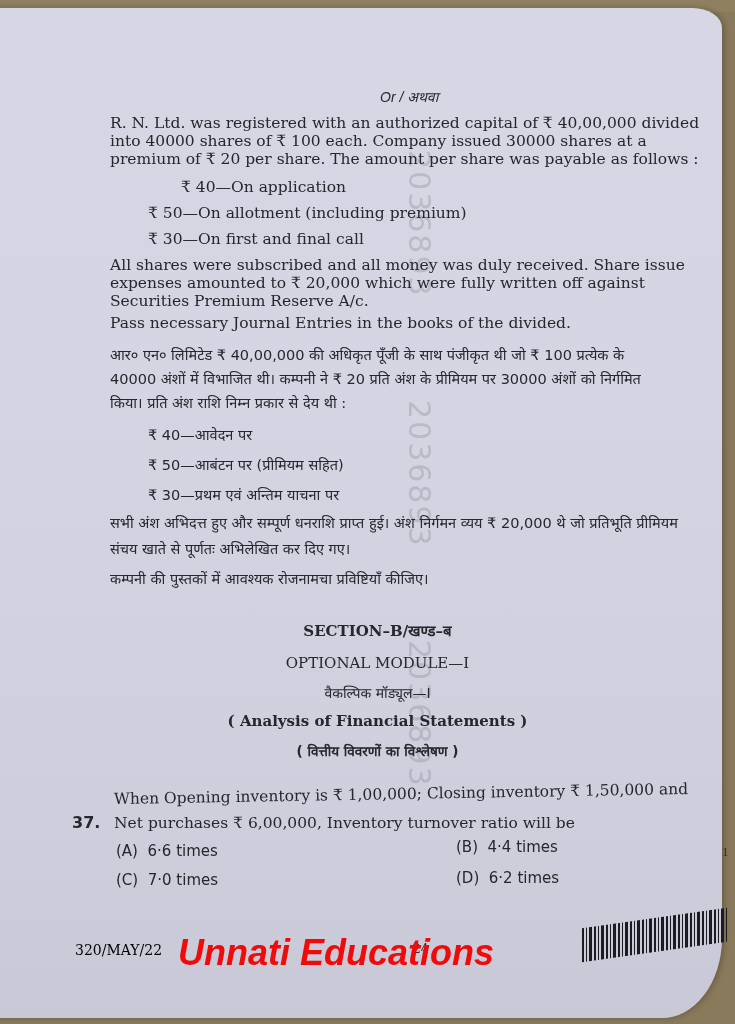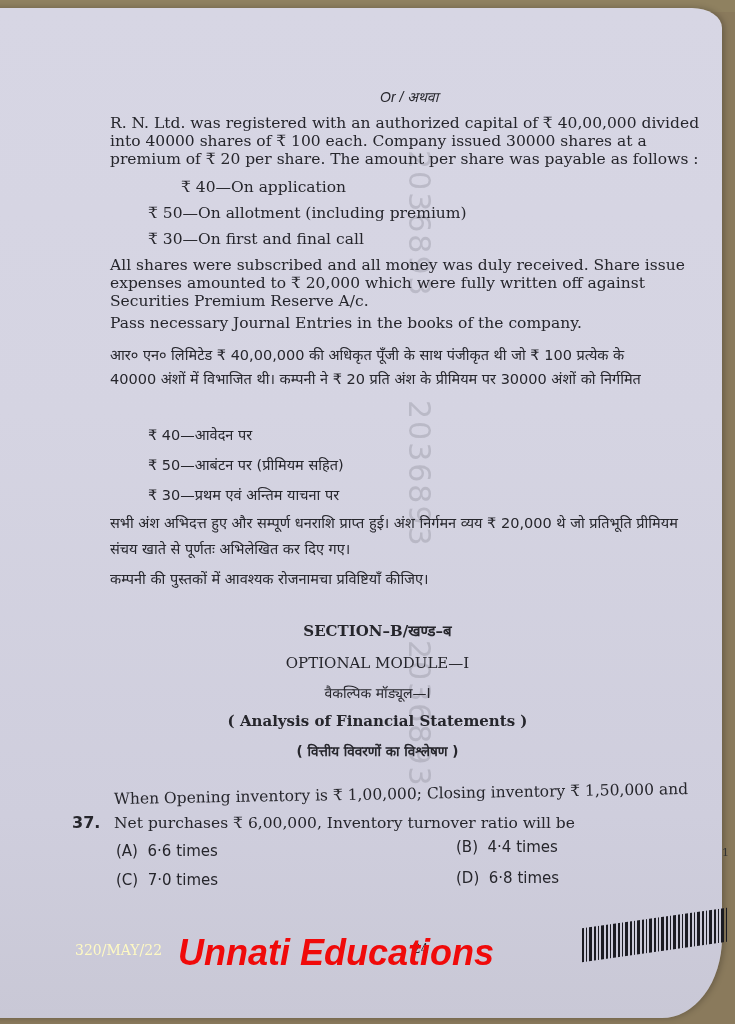--- a/index.html
+++ b/index.html
@@ -24,21 +24,21 @@
     .indent { left: 148px; }
     .hi { font-family: "DejaVu Sans", sans-serif; font-size: 14.5px; }
     .center { left: 0; width: 735px; text-align: center; }
     .bold { font-weight: bold; }
     .qnum { left: 72px; font-family: "DejaVu Sans", sans-serif; font-weight: bold; font-size: 16px; margin-top: 20px; }
     .opt { font-family: "DejaVu Sans", sans-serif; font-size: 15px; }
     .wm-vert {
       position: absolute; left: 402px; font-family: "DejaVu Sans", sans-serif; font-size: 30px;
       color: rgba(120,120,130,0.28); writing-mode: vertical-rl; letter-spacing: 2px;
     }
-    .footer { position:absolute; left: 75px; top: 942px; font-size: 14px; color:#fef9c3; }
+    .footer { position:absolute; left: 75px; top: 942px; font-size: 14px; color:#000000; }
     .pagenum { position:absolute; left: 413px; top: 942px; font-size: 12px; color:#2a2a30; }
     .barcode { position:absolute; left: 582px; top: 918px; width: 145px; height: 34px;
       background: repeating-linear-gradient(90deg, #1b1b22 0 2px, transparent 2px 4px, #1b1b22 4px 5px, transparent 5px 7px, #1b1b22 7px 10px, transparent 10px 12px);
       transform: skewY(-8deg);
     }
     .brand { position:absolute; font-family: "Liberation Sans", sans-serif; font-weight: bold; color: #f00a0a; white-space: nowrap; font-style: italic; }
     .brand1 { left: 178px; top: 932px; font-size: 36px; }
     .brand2 { left: 96px; top: 978px; font-size: 38px; }
     .sidemark { position:absolute; left: 722px; top: 846px; font-size: 11px; color:#333; }
   </style>
@@ -59,24 +59,25 @@
   <div class="txt para" style="top:132px;">into 40000 shares of ₹ 100 each. Company issued 30000 shares at a</div>
   <div class="txt para" style="top:150px;">premium of ₹ 20 per share. The amount per share was payable as follows :</div>
 
   <div class="txt para indent" style="top:178px;margin-left:33px;">₹ 40—On application</div>
   <div class="txt para indent" style="top:204px;">₹ 50—On allotment (including premium)</div>
   <div class="txt para indent" style="top:230px;">₹ 30—On first and final call</div>
 
   <div class="txt para" style="top:256px;">All shares were subscribed and all money was duly received. Share issue</div>
   <div class="txt para" style="top:274px;">expenses amounted to ₹ 20,000 which were fully written off against</div>
   <div class="txt para" style="top:292px;">Securities Premium Reserve A/c.</div>
-  <div class="txt para" style="top:314px;">Pass necessary Journal Entries in the books of the company.</div>
+  <div class="txt para" style="top:314px;">Pass necessary Journal Entries in the books of the divided.</div>
 
   <div class="txt para hi" style="top:346px;">आर० एन० लिमिटेड ₹ 40,00,000 की अधिकृत पूँजी के साथ पंजीकृत थी जो ₹ 100 प्रत्येक के</div>
   <div class="txt para hi" style="top:370px;">40000 अंशों में विभाजित थी। कम्पनी ने ₹ 20 प्रति अंश के प्रीमियम पर 30000 अंशों को निर्गमित</div>
+  <div class="txt para hi" style="top:394px;">किया। प्रति अंश राशि निम्न प्रकार से देय थी :</div>
 
   <div class="txt para indent hi" style="top:426px;">₹ 40—आवेदन पर</div>
   <div class="txt para indent hi" style="top:456px;">₹ 50—आबंटन पर (प्रीमियम सहित)</div>
   <div class="txt para indent hi" style="top:486px;">₹ 30—प्रथम एवं अन्तिम याचना पर</div>
 
   <div class="txt para hi" style="top:514px;">सभी अंश अभिदत्त हुए और सम्पूर्ण धनराशि प्राप्त हुई। अंश निर्गमन व्यय ₹ 20,000 थे जो प्रतिभूति प्रीमियम</div>
   <div class="txt para hi" style="top:570px;">कम्पनी की पुस्तकों में आवश्यक रोजनामचा प्रविष्टियाँ कीजिए।</div>
   <div class="txt para hi" style="top:540px;">संचय खाते से पूर्णतः अभिलेखित कर दिए गए।</div>
 
   <div class="txt center bold" style="top:622px; font-size:15px; left:10px;">SECTION–B/खण्ड–ब</div>
@@ -92,21 +93,21 @@
   <div class="txt opt" style="left:116px; top:842px;">
     <span>(A)</span>&nbsp;&nbsp;<span>6·6 times</span>
   </div>
   <div class="txt opt" style="left:456px; top:838px;">
     <span>(B)</span>&nbsp;&nbsp;<span>4·4 times</span>
   </div>
   <div class="txt opt" style="left:116px; top:871px;">
     <span>(C)</span>&nbsp;&nbsp;<span>7·0 times</span>
   </div>
   <div class="txt opt" style="left:456px; top:869px;">
-    <span>(D)</span>&nbsp;&nbsp;<span>6·8 times</span>
+    <span>(D)</span>&nbsp;&nbsp;<span>6·2 times</span>
   </div>
 
   <div class="sidemark">1</div>
 
   <div class="footer">320/MAY/22</div>
   <div class="pagenum">24</div>
   <div class="barcode"></div>
 
   <div class="brand brand1">Unnati Educations</div>
 </div>

